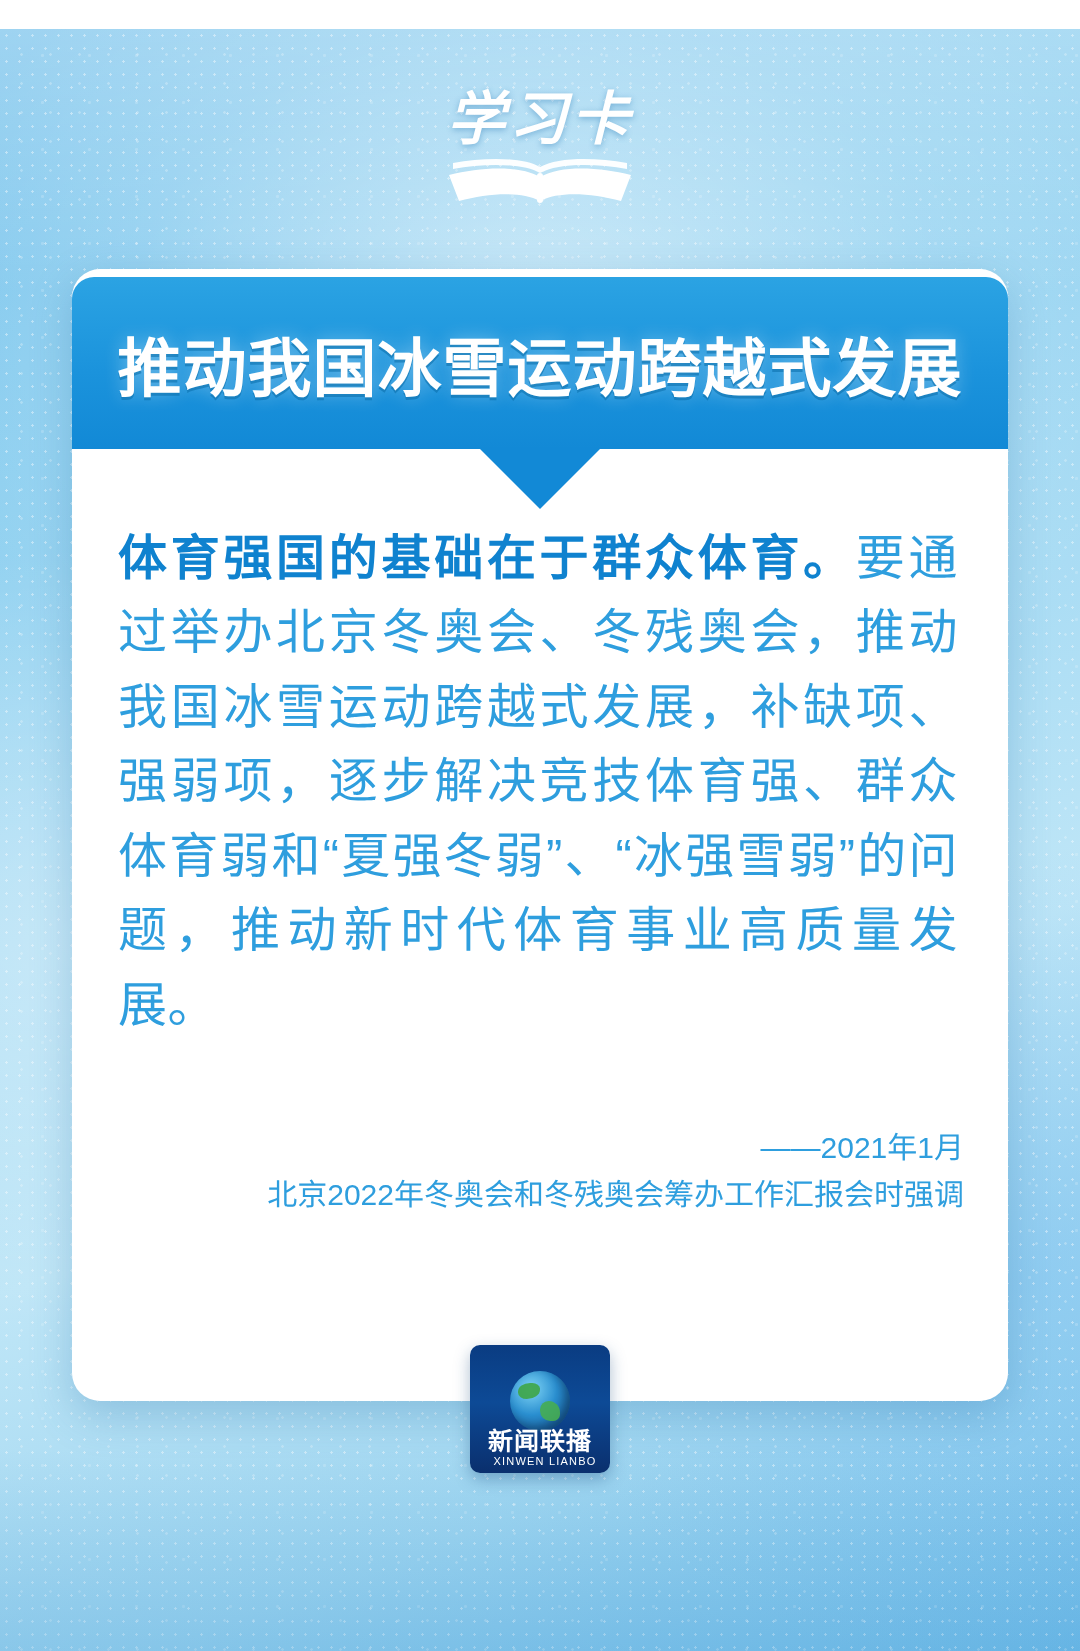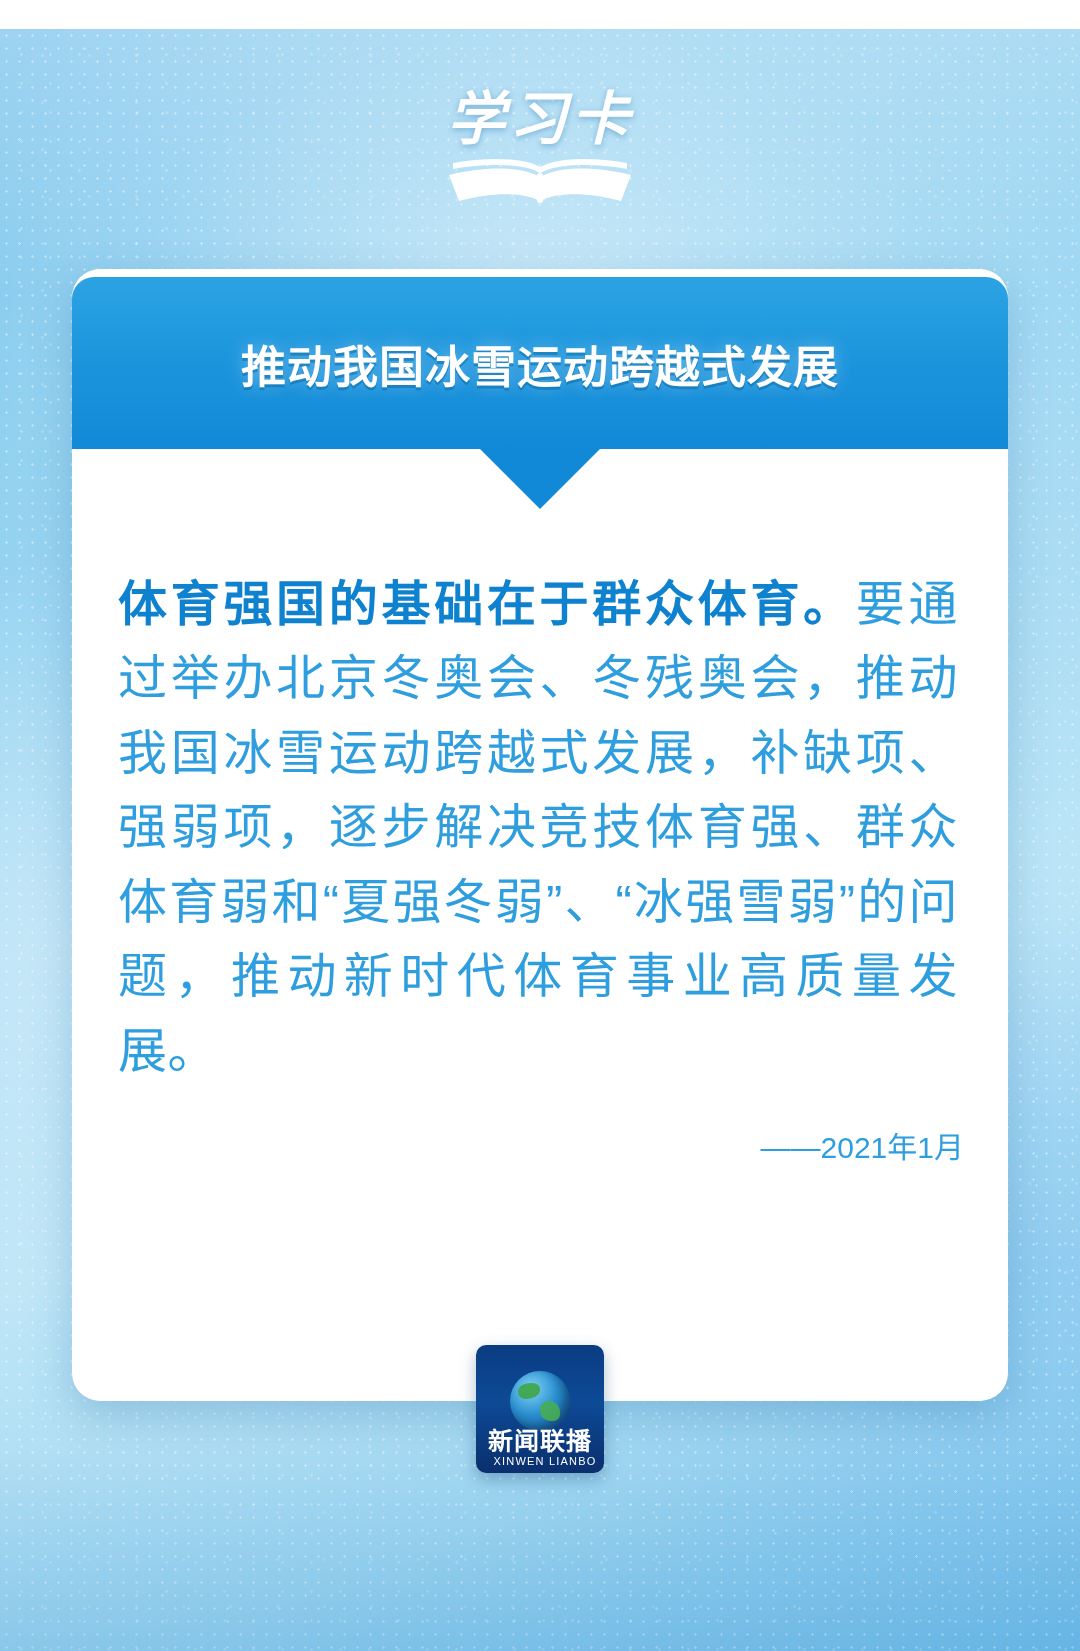--- a/index.html
+++ b/index.html
@@ -101,21 +101,21 @@
     height: 172px;
     background: linear-gradient(180deg, #2ba3e3 0%, #1b93dc 55%, #1289d6 100%);
     border-radius: 22px 22px 0 0;
     display: flex;
     align-items: center;
     justify-content: center;
     z-index: 6;
   }
   .title-text {
     font-family: "Liberation Sans", "DejaVu Sans", sans-serif;
-    font-size: 45px;
+    font-size: 64px;
     font-weight: bold;
     color: #ffffff;
     letter-spacing: 1px;
     text-shadow:
       0 3px 0 rgba(10,110,170,0.55),
       0 0 18px rgba(255,255,255,0.35);
     white-space: nowrap;
   }
   .banner-notch {
     position: absolute;
@@ -127,21 +127,21 @@
     border-left: 62px solid transparent;
     border-right: 62px solid transparent;
     border-top: 62px solid #1289d6;
     z-index: 6;
   }
 
   
   .quote {
     position: absolute;
     left: 118px;
-    top: 538px;
+    top: 492px;
     width: 840px;
     font-size: 49px;
     line-height: 1.52;
     color: #2e9ede;
     text-align: justify;
     letter-spacing: 0.5px;
     z-index: 7;
   }
   .quote .lead {
     color: #0f82cf;
@@ -160,21 +160,21 @@
     line-height: 1.55;
     z-index: 7;
   }
 
   
   .footer-logo {
     position: absolute;
     left: 50%;
     top: 1316px;
     transform: translateX(-50%);
-    width: 128px;
+    width: 140px;
     height: 128px;
     border-radius: 10px;
     background: linear-gradient(180deg, #0a3c82 0%, #0d4a96 45%, #0a2f6d 100%);
     box-shadow: 0 6px 16px rgba(20,70,120,0.35);
     z-index: 8;
     overflow: hidden;
   }
   .globe {
     position: absolute;
     left: 50%;
@@ -250,20 +250,21 @@
     <div class="title-text">推动我国冰雪运动跨越式发展</div>
   </div>
   <div class="banner-notch"></div>
 
   <div class="quote">
     <span class="lead">体育强国的基础在于群众体育。</span><span>要通过举办北京冬奥会、冬残奥会，推动我国冰雪运动跨越式发展，补缺项、强弱项，逐步解决竞技体育强、群众体育弱和“夏强冬弱”、“冰强雪弱”的问题，推动新时代体育事业高质量发展。</span>
   </div>
 
   <div class="attribution">
     <div>——2021年1月</div>
+    <div>北京2022年冬奥会和冬残奥会筹办工作汇报会时强调</div>
   </div>
 
   <div class="footer-logo">
     <div class="globe"></div>
     <div class="footer-cn">新闻联播</div>
     <div class="footer-en">XINWEN LIANBO</div>
   </div>
 
 </div>
 

